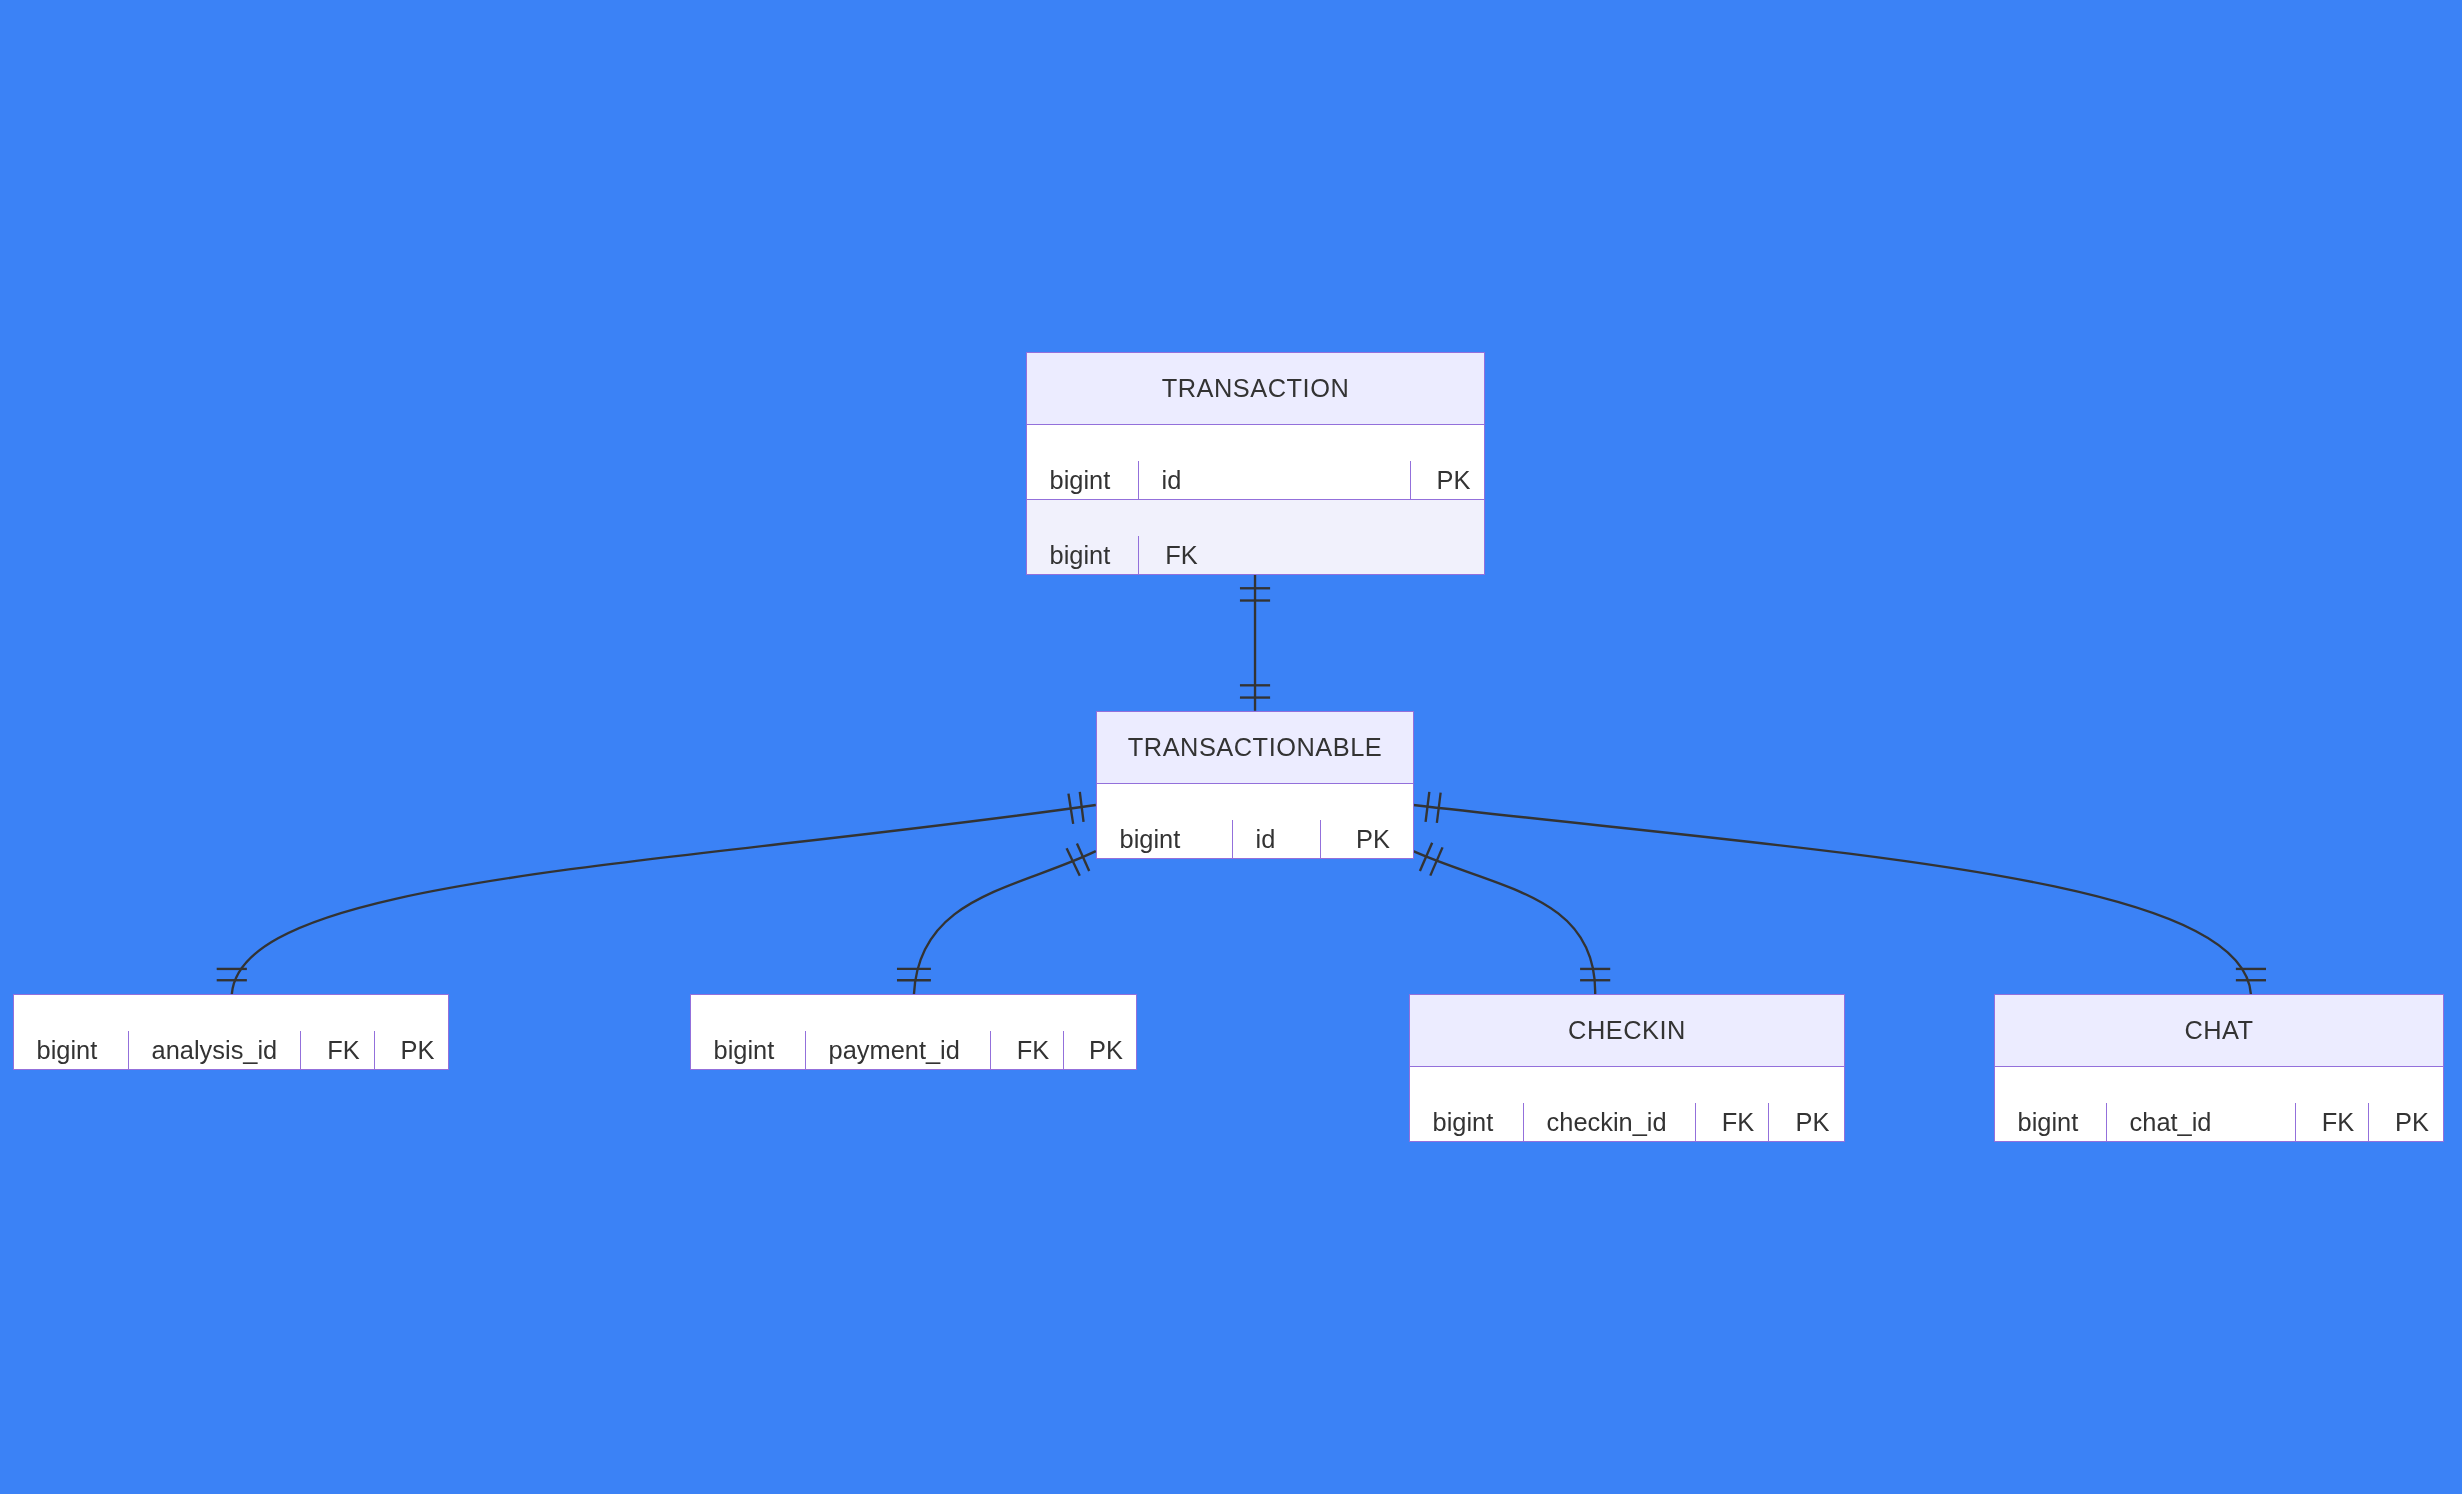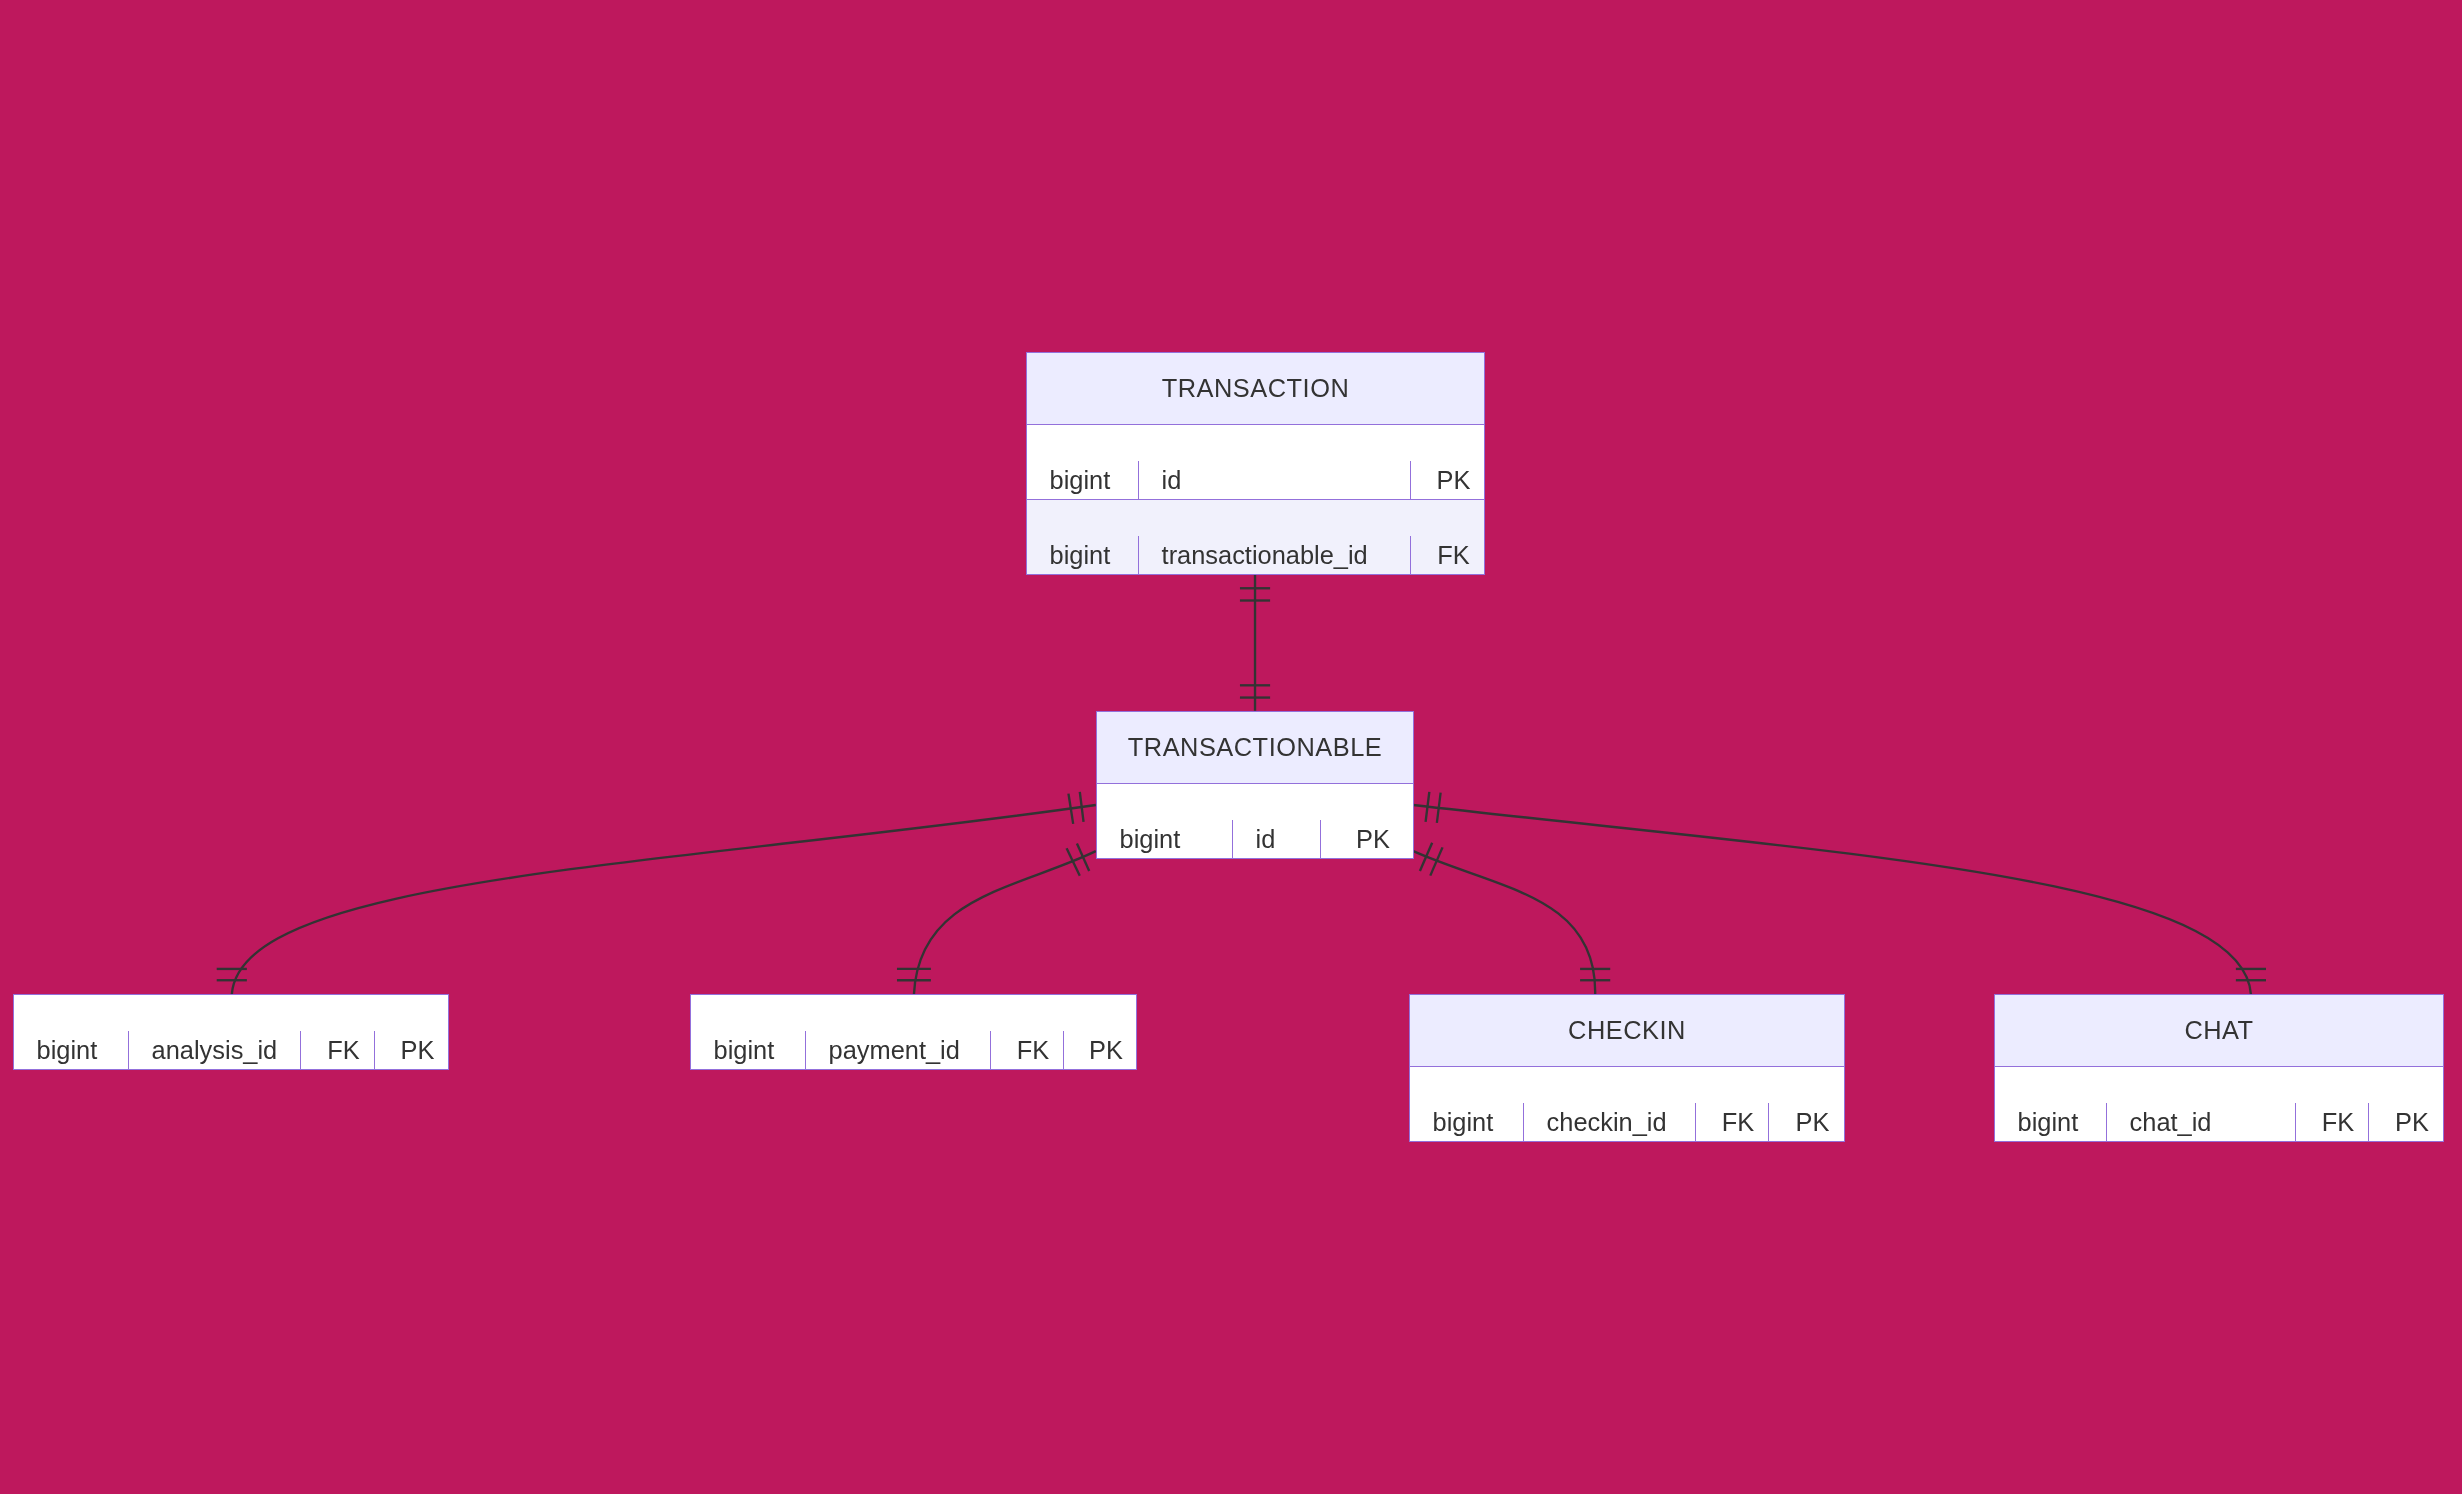--- a/index.html
+++ b/index.html
@@ -1,17 +1,17 @@
 <!DOCTYPE html>
 <html style="font-size:15px"><head>
 <meta charset="utf-8">
 <style>
   html,body{margin:0;padding:0;background:#ffffff;}
   .canvas{
-    position:relative;width:2462px;height:1495px;background:#be185d;
+    position:relative;width:2462px;height:1495px;background:#3b82f6;
     font-family:"Liberation Sans",sans-serif;color:#333333;overflow:hidden;
   }
   .lines-layer{position:absolute;left:0;top:0;width:2462px;height:1495px;}
   .rel{fill:none;stroke:#333333;stroke-width:2.5px;}
   .tick{stroke:#333333;stroke-width:2.5px;}
   .entity{
     position:absolute;background:#ffffff;border:1.9px solid #9370DB;
     box-sizing:border-box;
   }
   .entity-header{
@@ -80,21 +80,20 @@
 
   <div class="entity" style="left:1026px;top:352px;width:459px;">
     <div class="entity-header">TRANSACTION</div>
     <div class="row">
       <div class="cell" style="width:111px;">bigint</div>
       <div class="cell grow">id</div>
       <div class="cell key" style="width:74px;">PK</div>
     </div>
     <div class="row alt">
       <div class="cell" style="width:111px;">bigint</div>
-      <div class="cell grow">transactionable_id</div>
       <div class="cell key" style="width:74px;">FK</div>
     </div>
   </div>
 
   <div class="entity" style="left:1096px;top:711px;width:318px;">
     <div class="entity-header">TRANSACTIONABLE</div>
     <div class="row">
       <div class="cell" style="width:135px;">bigint</div>
       <div class="cell" style="width:88px;">id</div>
       <div class="cell key grow">PK</div>

